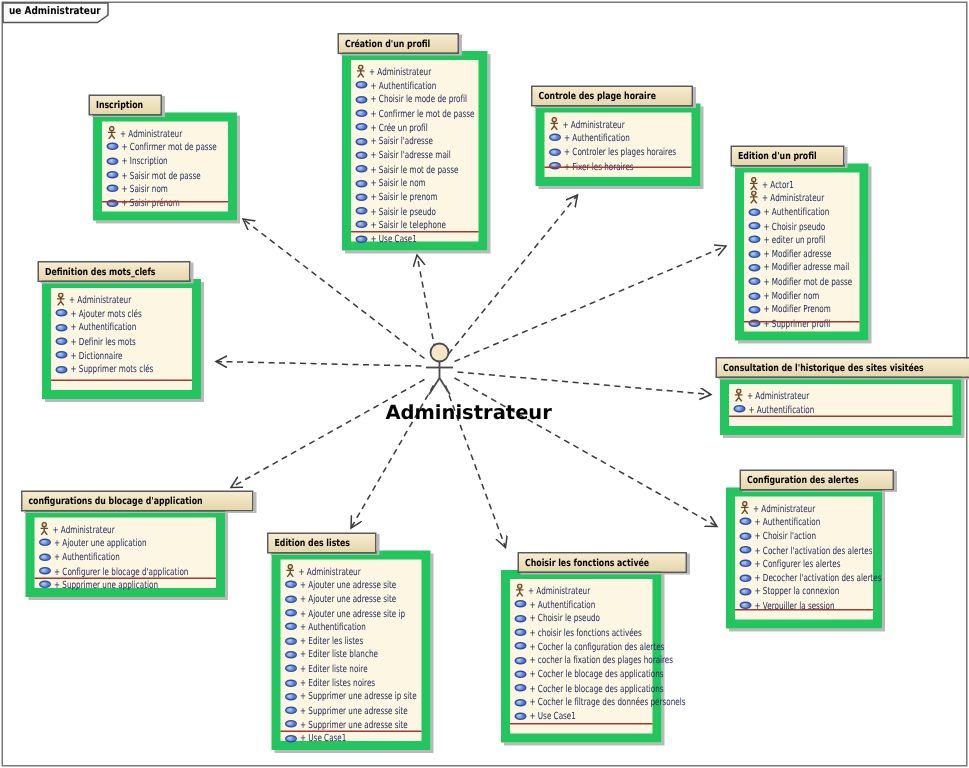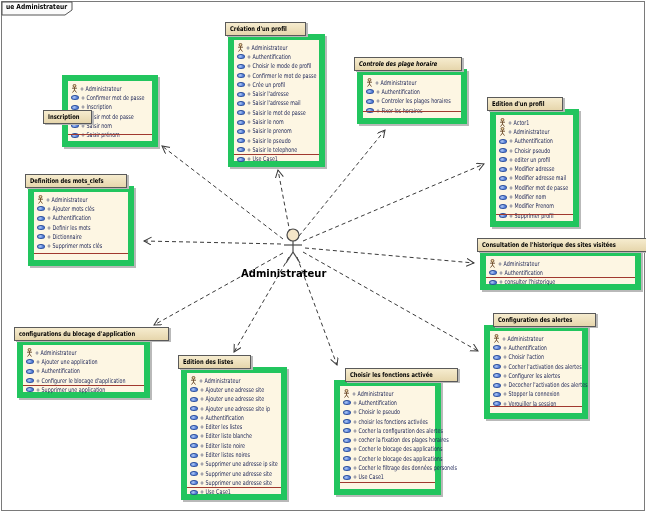--- a/index.html
+++ b/index.html
@@ -33,22 +33,22 @@
     font-size:6.5px;color:#222a5a;white-space:nowrap;
     transform:scaleX(.74);transform-origin:left center;
   }
   .uc-icon{
     width:8px;height:5px;border-radius:50%;flex:0 0 8px;
     background:radial-gradient(circle at 35% 30%, #b9d0f7, #4f79d6 70%);
     border:1px solid #2c4f9e;box-sizing:border-box;
   }
   .actor-glyph{flex:0 0 7px;}
   #actor-label{
-    position:absolute;left:241px;top:268px;width:72px;text-align:center;
-    font-size:10px;font-weight:bold;color:#000;white-space:nowrap;
+    position:absolute;left:257px;top:268px;width:72px;text-align:center;
+    font-size:13px;font-weight:bold;color:#000;white-space:nowrap;
   }
 </style>
 </head>
 <body>
 
 <div id="canvas">
   <div id="frame-border"></div>
 
   <svg id="connector-layer" viewBox="0 0 646 512" xmlns="http://www.w3.org/2000/svg">
     <defs>
@@ -77,21 +77,21 @@
       <line x1="293" y1="241" x2="293" y2="252"></line>
       <line x1="284" y1="245" x2="302" y2="245"></line>
       <line x1="293" y1="252" x2="286" y2="263"></line>
       <line x1="293" y1="252" x2="300" y2="263"></line>
     </g>
   </svg>
 
   <div id="frame-tab-label">ue Administrateur</div>
   <div id="actor-label">Administrateur</div>
   <div id="packages-root">
-      <div class="pkg-tab" style="left: 43px; top: 63px; margin-top: 47px;"><span>Inscription</span></div>
+      <div class="pkg-tab" style="left: 59px; top: 63px;"><span>Inscription</span></div>
       <div class="pkg-body" style="left: 62px; top: 75px; width: 96px; height: 71.8px;">
         <div class="feat-row">
           <svg width="7" height="9" viewBox="0 0 7 9" class="actor-glyph">
             <g stroke="#6b4a2a" stroke-width="0.9" fill="none">
               <circle cx="3.5" cy="1.8" r="1.4" fill="#f0d9a8"></circle>
               <line x1="3.5" y1="3.2" x2="3.5" y2="6"></line>
               <line x1="1" y1="4.2" x2="6" y2="4.2"></line>
               <line x1="3.5" y1="6" x2="1.5" y2="8.6"></line>
               <line x1="3.5" y1="6" x2="5.5" y2="8.6"></line>
             </g>
@@ -177,21 +177,21 @@
         <div class="feat-row">
           <span class="uc-icon"></span>
           <span class="feat-label">+ Saisir le telephone</span>
         </div>
         <div class="feat-row">
           <span class="uc-icon"></span>
           <span class="feat-label">+ Use Case1</span>
         </div>
         <div class="pkg-sep"></div>
       </div>
-      <div class="pkg-tab" style="left: 354px; top: 57px; font-style: italic;"><span>Controle des plage horaire</span></div>
+      <div class="pkg-tab" style="left: 354px; top: 57px;"><span>Controle des plage horaire</span></div>
       <div class="pkg-body" style="left: 357px; top: 69px; width: 110px; height: 55.2px;">
         <div class="feat-row">
           <svg width="7" height="9" viewBox="0 0 7 9" class="actor-glyph">
             <g stroke="#6b4a2a" stroke-width="0.9" fill="none">
               <circle cx="3.5" cy="1.8" r="1.4" fill="#f0d9a8"></circle>
               <line x1="3.5" y1="3.2" x2="3.5" y2="6"></line>
               <line x1="1" y1="4.2" x2="6" y2="4.2"></line>
               <line x1="3.5" y1="6" x2="1.5" y2="8.6"></line>
               <line x1="3.5" y1="6" x2="5.5" y2="8.6"></line>
             </g>
@@ -323,24 +323,20 @@
               <line x1="3.5" y1="6" x2="1.5" y2="8.6"></line>
               <line x1="3.5" y1="6" x2="5.5" y2="8.6"></line>
             </g>
           </svg>
           <span class="feat-label">+ Administrateur</span>
         </div>
         <div class="feat-row">
           <span class="uc-icon"></span>
           <span class="feat-label">+ Authentification</span>
         </div>
-        <div class="feat-row">
-          <span class="uc-icon"></span>
-          <span class="feat-label">+ consulter l'historique</span>
-        </div>
         <div class="pkg-sep"></div>
       </div>
       <div class="pkg-tab" style="left: 14px; top: 327px; text-align: right;"><span>configurations du blocage d'application</span></div>
       <div class="pkg-body" style="left: 17px; top: 339px; width: 133px; height: 58.5px;">
         <div class="feat-row">
           <svg width="7" height="9" viewBox="0 0 7 9" class="actor-glyph">
             <g stroke="#6b4a2a" stroke-width="0.9" fill="none">
               <circle cx="3.5" cy="1.8" r="1.4" fill="#f0d9a8"></circle>
               <line x1="3.5" y1="3.2" x2="3.5" y2="6"></line>
               <line x1="1" y1="4.2" x2="6" y2="4.2"></line>

